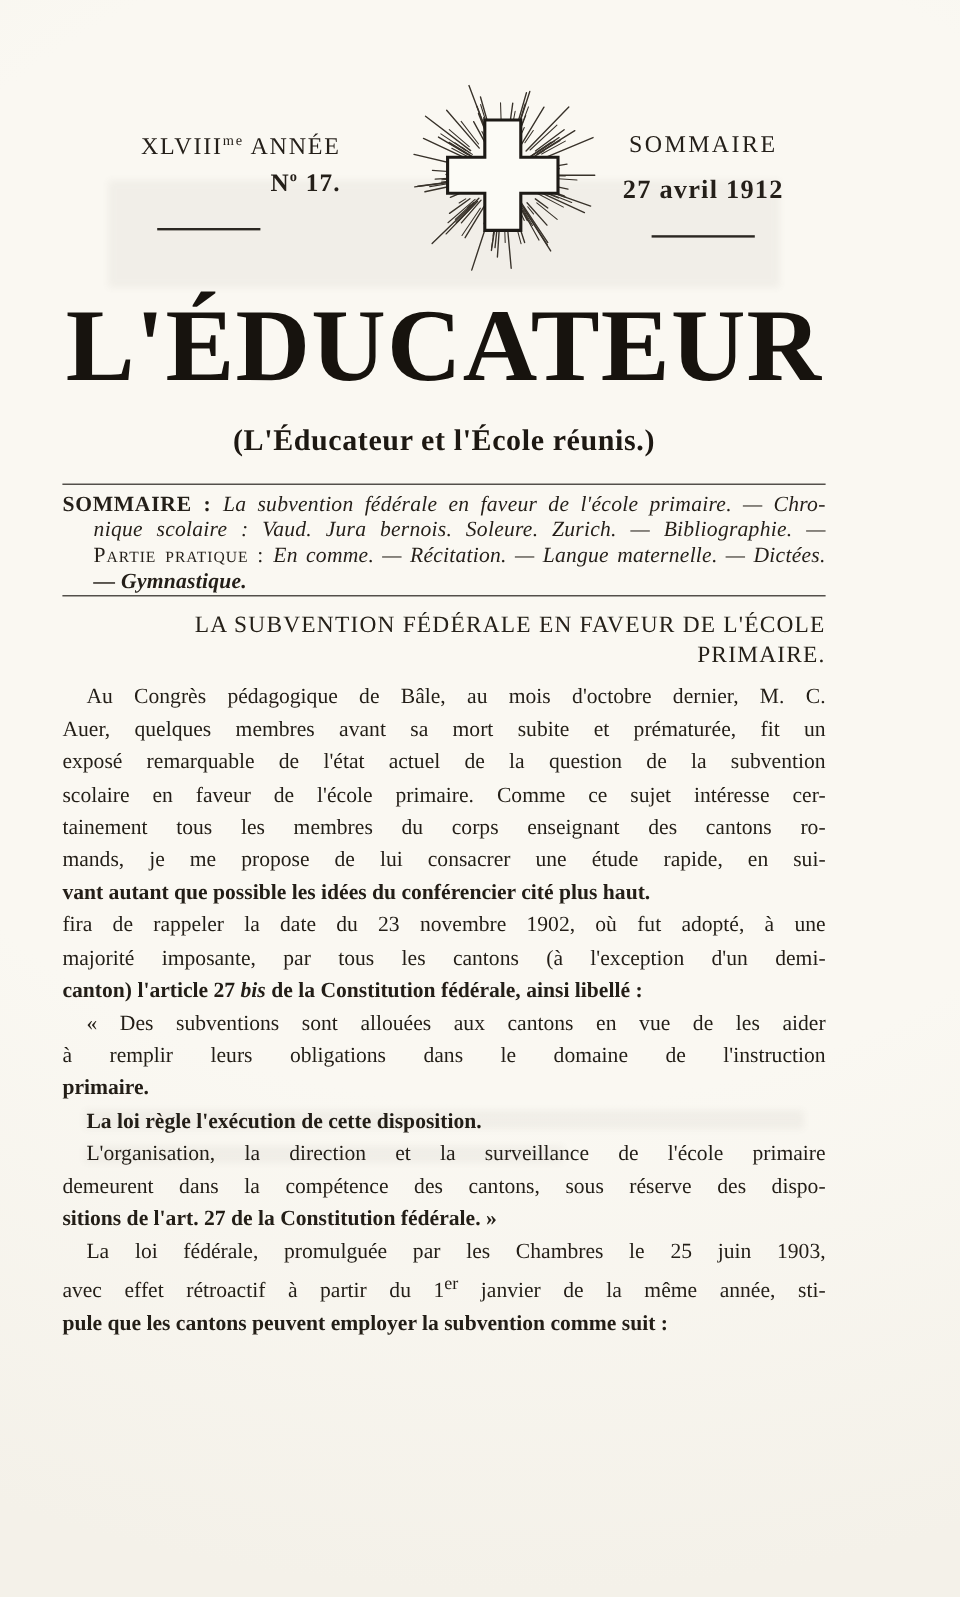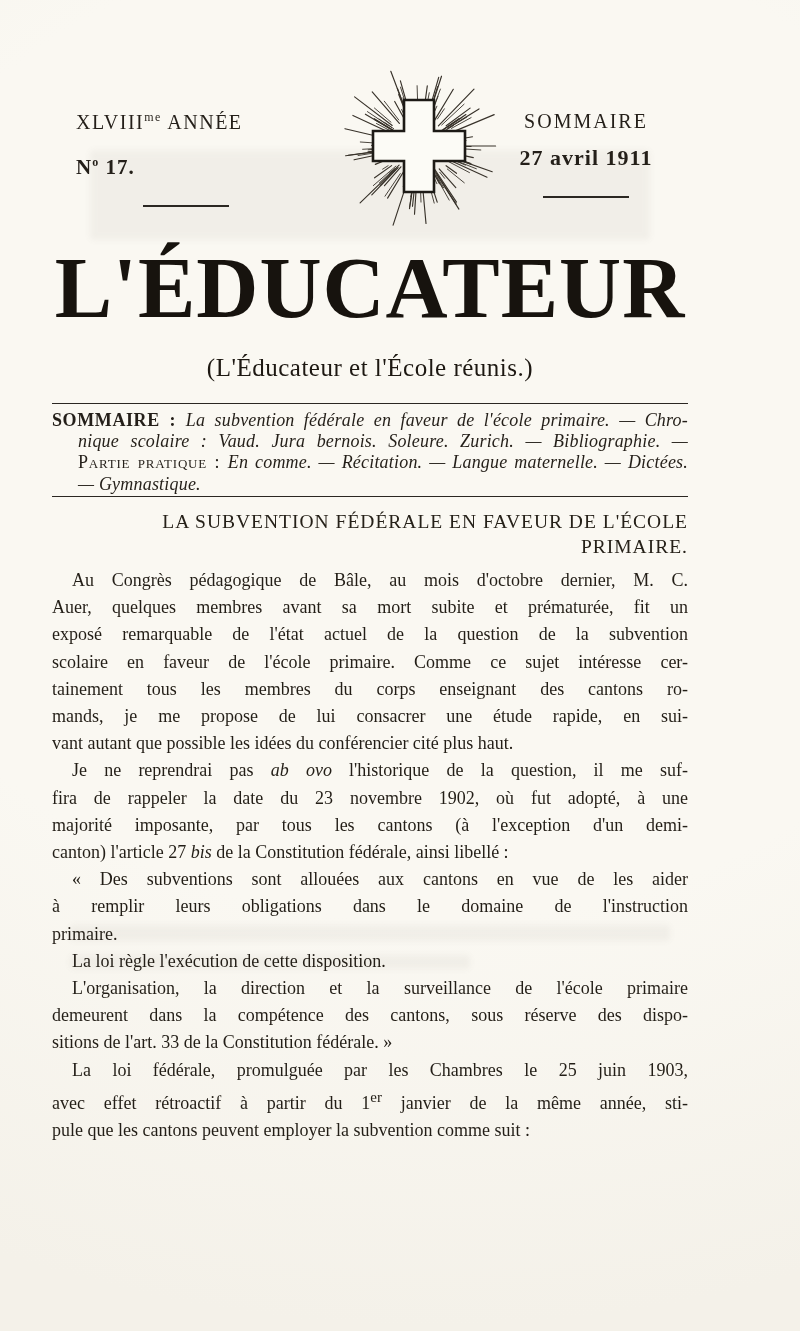--- a/index.html
+++ b/index.html
@@ -17,30 +17,30 @@
       radial-gradient(1100px 900px at 54% 32%, #faf8f2 55%, #f4f1e9 100%);
   }
   .content {
     position: absolute;
     left: 52px; top: 0;
     width: 636px; height: 1331px;
   }
 
   
   .hdr-left {
-    position: absolute; left: 24px; top: 110px;
-    width: 220px; text-align: left;
+    position: absolute; left: 12px; top: 110px;
+    width: 220px; text-align: right;
   }
   .hdr-right {
     position: absolute; left: 440px; top: 110px;
     width: 188px; text-align: center;
   }
   .volume-line { font-size: 20px; letter-spacing: 1.5px; white-space: nowrap; }
   .volume-line sup { font-size: 12px; }
-  .issue-line { margin-top: 21px; font-size: 21px; font-weight: bold; letter-spacing: 1px; }
+  .issue-line { margin-top: 5px; font-size: 21px; font-weight: bold; letter-spacing: 1px; }
   .issue-line sup { font-size: 12px; }
   .city-line { font-size: 20px; letter-spacing: 2px; }
   .date-line { margin-top: 12px; font-size: 22px; font-weight: bold; letter-spacing: 1px; }
   .hdr-rule {
     width: 86px; height: 0;
     border-top: 2px solid #2b2722;
     margin: 25px auto 0 auto;
   }
 
   
@@ -52,21 +52,21 @@
     text-align: center;
     font-size: 86px; font-weight: bold;
     line-height: 1.05;
     letter-spacing: 1px;
     white-space: nowrap;
     color: #17130e;
   }
   .masthead-subtitle {
     position: absolute; left: 0; top: 354px; width: 100%;
     text-align: center;
-    font-size: 25px; font-weight: normal;
+    font-size: 25px; font-weight: bold;
     letter-spacing: 0.5px;
     color: #1d1812;
   }
 
   
   .rule { position: absolute; left: 0; width: 100%; height: 0; border-top: 1.6px solid #2b2722; }
   .rule-top { top: 403px; }
   .rule-mid { top: 496px; }
 
   
@@ -91,21 +91,21 @@
   .article-body {
     position: absolute; left: 0; top: 567px; width: 100%;
     font-size: 18px; line-height: 27.2px;
     color: #231e17;
   }
   .article-body .para .jline.first { text-indent: 20px; }
   .article-body sup { font-size: 15px; }
 
   
   .jline { text-align: justify; text-align-last: justify; }
-  .jline.last { text-align-last: left; }
+  .jline.last { text-align-last: left; font-weight: bold; }
 
   
   .smudge {
     position: absolute;
     background: #6b6257;
     filter: blur(3px);
     opacity: 0.06;
     border-radius: 3px;
     pointer-events: none;
   }
@@ -122,21 +122,21 @@
   <div class="content">
 
     <div class="hdr-left">
       <div class="volume-line"><span>XLVIII</span><sup>me</sup><span> ANNÉE</span></div>
       <div class="issue-line"><span>N</span><sup>o</sup><span> 17.</span></div>
       <div class="hdr-rule"></div>
     </div>
 
     <div class="hdr-right">
       <div class="city-line">SOMMAIRE</div>
-      <div class="date-line">27 avril 1911</div>
+      <div class="date-line">27 avril 1912</div>
       <div class="hdr-rule"></div>
     </div>
 
     <svg class="emblem" viewBox="0 0 158 170" xmlns="http://www.w3.org/2000/svg">
       <g id="sunburst-rays" stroke="#38322a" stroke-width="1.15" stroke-linecap="round">
           <line x1="112.4" y1="84.0" x2="155.6" y2="84.0"></line>
           <line x1="115.4" y1="86.0" x2="121.6" y2="86.3" stroke-width="0.9"></line>
           <line x1="109.0" y1="90.4" x2="133.3" y2="95.6"></line>
           <line x1="111.5" y1="92.8" x2="123.6" y2="96.1" stroke-width="0.9"></line>
           <line x1="105.0" y1="92.7" x2="130.2" y2="101.2"></line>
@@ -278,37 +278,36 @@
         <div class="para">
           <div class="jline first">Au Congrès pédagogique de Bâle, au mois d'octobre dernier, M. C.</div>
           <div class="jline">Auer, quelques membres avant sa mort subite et prématurée, fit un</div>
           <div class="jline">exposé remarquable de l'état actuel de la question de la subvention</div>
           <div class="jline">scolaire en faveur de l'école primaire. Comme ce sujet intéresse cer-</div>
           <div class="jline">tainement tous les membres du corps enseignant des cantons ro-</div>
           <div class="jline">mands, je me propose de lui consacrer une étude rapide, en sui-</div>
           <div class="jline last">vant autant que possible les idées du conférencier cité plus haut.</div>
         </div>
         <div class="para">
-          <div class="jline first">Je ne reprendrai pas <i>ab ovo</i> l'historique de la question, il me suf-</div>
           <div class="jline">fira de rappeler la date du 23 novembre 1902, où fut adopté, à une</div>
           <div class="jline">majorité imposante, par tous les cantons (à l'exception d'un demi-</div>
           <div class="jline last">canton) l'article 27 <i>bis</i> de la Constitution fédérale, ainsi libellé :</div>
         </div>
         <div class="para">
           <div class="jline first">« Des subventions sont allouées aux cantons en vue de les aider</div>
           <div class="jline">à remplir leurs obligations dans le domaine de l'instruction</div>
           <div class="jline last">primaire.</div>
         </div>
         <div class="para">
           <div class="jline first last">La loi règle l'exécution de cette disposition.</div>
         </div>
         <div class="para">
           <div class="jline first">L'organisation, la direction et la surveillance de l'école primaire</div>
           <div class="jline">demeurent dans la compétence des cantons, sous réserve des dispo-</div>
-          <div class="jline last">sitions de l'art. 33 de la Constitution fédérale. »</div>
+          <div class="jline last">sitions de l'art. 27 de la Constitution fédérale. »</div>
         </div>
         <div class="para">
           <div class="jline first">La loi fédérale, promulguée par les Chambres le 25 juin 1903,</div>
           <div class="jline">avec effet rétroactif à partir du 1<sup>er</sup> janvier de la même année, sti-</div>
           <div class="jline last">pule que les cantons peuvent employer la subvention comme suit :</div>
         </div>
       </div>
 
   </div>
 </div>

